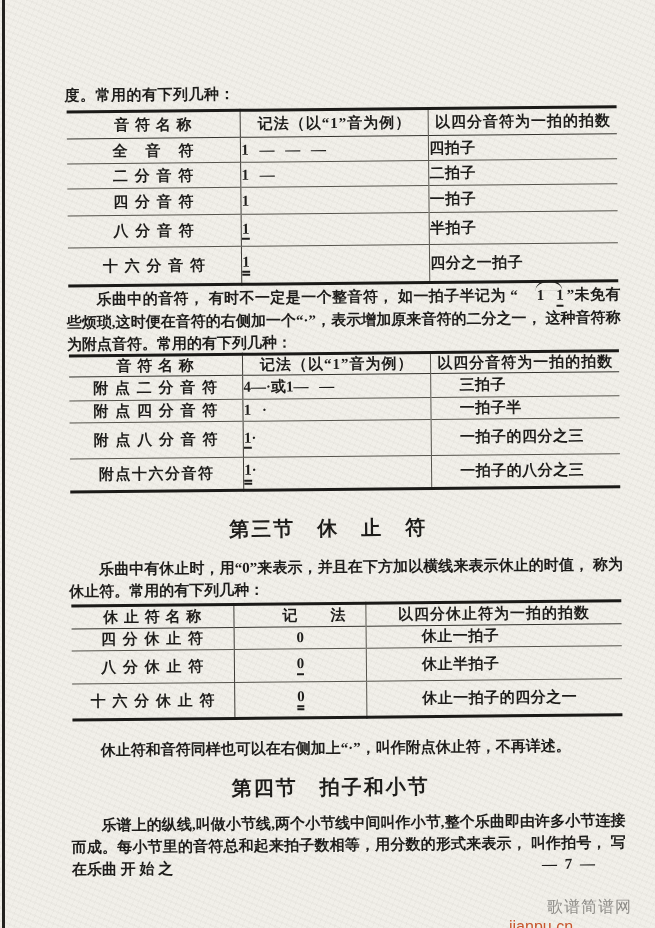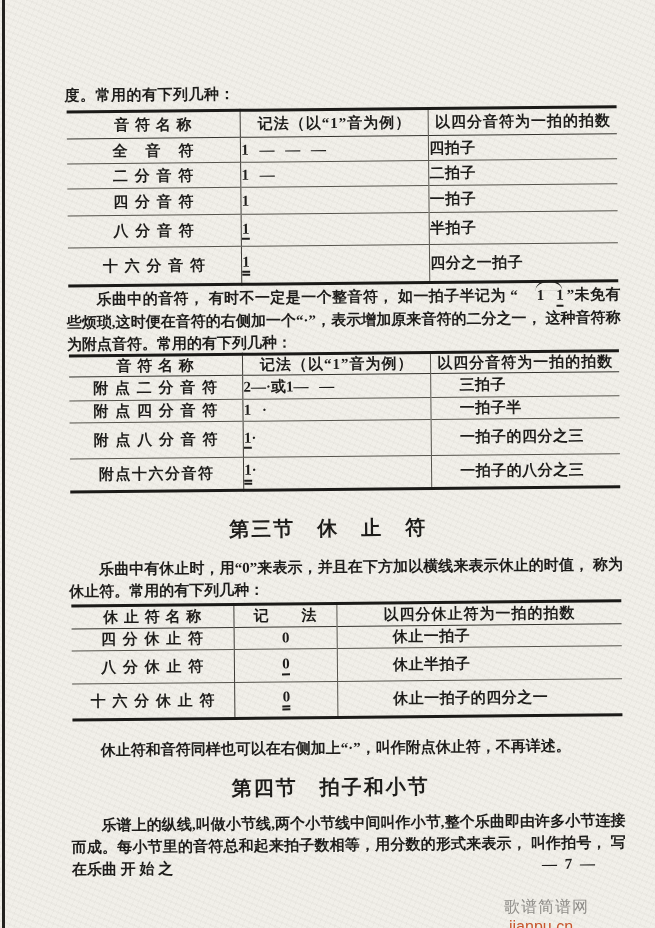--- a/index.html
+++ b/index.html
@@ -26,21 +26,21 @@
   #t1{top:108px}  #t2{top:352px}  #t3{top:602px}
   .ntable th,.ntable td{padding:0;font-weight:bold;overflow:hidden;}
   .ntable tr{border-bottom:1px solid #55534c;}
   .ntable thead tr{border-bottom:1.5px solid #34332e;}
   .ntable tbody tr:last-child{border-bottom:none;}
   .ntable th:nth-child(1),.ntable td:nth-child(1){border-right:1.2px solid #3d3b36;}
   .ntable th:nth-child(2),.ntable td:nth-child(2){border-right:1px solid #55534c;}
   #t1 th:nth-child(1),#t2 th:nth-child(1){width:31.5%;}
   #t1 th:nth-child(2),#t2 th:nth-child(2){width:34%;}
   #t3 th:nth-child(1){width:29.5%;}
-  #t3 th:nth-child(2){width:18.5%;}
+  #t3 th:nth-child(2){width:18.5%;padding-left:29px;}
   .ntable th{text-align:center;letter-spacing:1px;}
   .cname{text-align:center;letter-spacing:1.5px;}
   .cnot{text-align:left;padding-left:52px;word-spacing:7px;}
   #t3 .cnot{text-align:center;padding-left:0;}
   .cbeat{text-align:left;padding-left:46px;letter-spacing:.5px;}
   #t2 .cbeat{padding-left:28px;}
   #t3 .cbeat{padding-left:55px;}
 
   #t1 thead tr{height:27px}
   #t1 tbody tr:nth-child(1){height:25px}
@@ -134,21 +134,21 @@
       <thead>
           <tr>
             <th>音 符 名 称</th>
             <th>记法（以“1”音为例）</th>
             <th>以四分音符为一拍的拍数</th>
           </tr>
         </thead>
       <tbody>
           <tr>
             <td class="cname">附 点 二 分 音 符</td>
-            <td class="cnot"><span class="nseg u0">2—·或1— —</span></td>
+            <td class="cnot"><span class="nseg u0">4—·或1— —</span></td>
             <td class="cbeat">三拍子</td>
           </tr>
           <tr>
             <td class="cname">附 点 四 分 音 符</td>
             <td class="cnot"><span class="nseg u0">1 ·</span></td>
             <td class="cbeat">一拍子半</td>
           </tr>
           <tr>
             <td class="cname">附 点 八 分 音 符</td>
             <td class="cnot"><span class="nseg u1">1</span><span class="nseg u0"> ·</span></td>
@@ -196,15 +196,15 @@
     <p class="para p3">休止符和音符同样也可以在右侧加上“·”，叫作附点休止符，不再详述。</p>
 
     <h2 class="sec s4">第四节　拍子和小节</h2>
 
     <p class="para p4">乐谱上的纵线,叫做小节线,两个小节线中间叫作小节,整个乐曲即由许多小节连接而成。每小节里的音符总和起来拍子数相等，用分数的形式来表示， 叫作拍号， 写在乐曲 开 始 之</p>
 
     <div class="pagenum">— 7 —</div>
   </div>
 
   <div class="watermark">
-    <span class="wm-name" style="color: rgb(143, 141, 137);">歌谱简谱网</span><span class="wm-url" style="color: rgb(200, 85, 45);">jianpu.cn</span>
+    <span class="wm-name" style="color: rgb(143, 141, 137); margin-left: 43px;">歌谱简谱网</span><span class="wm-url" style="color: rgb(200, 85, 45);">jianpu.cn</span>
   </div>
 </div>
 
 </body></html>

